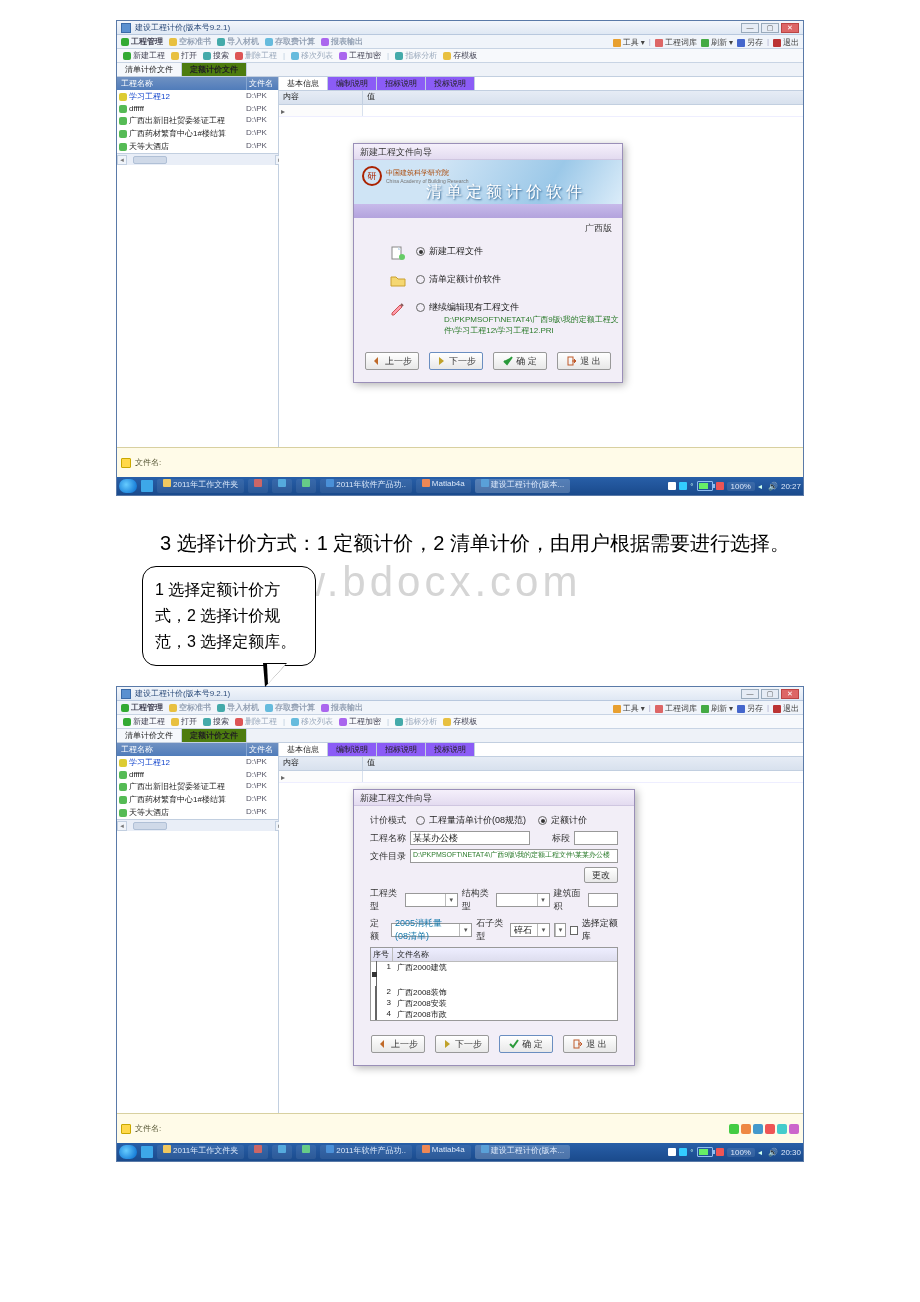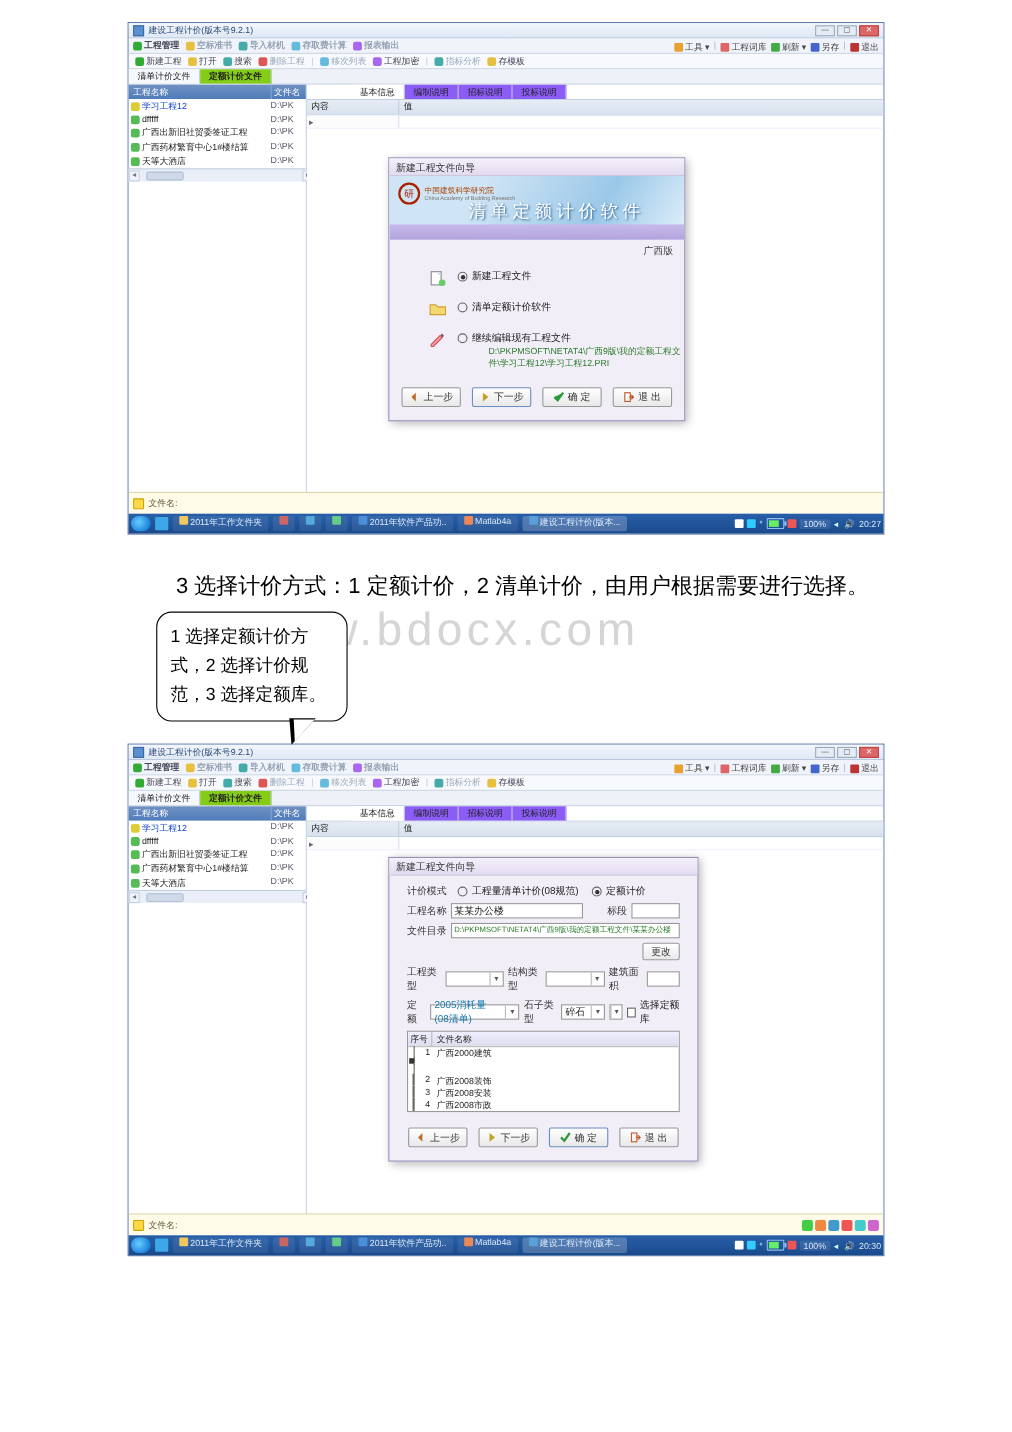--- a/index.html
+++ b/index.html
@@ -25,52 +25,52 @@
     .rtools .sep{color:#aac;}
     .rt-label{display:flex;align-items:center;gap:2px;}
     .rt-ico{width:8px;height:8px;background:#d60;border-radius:1px;}
 
     .sec-toolbar { height:14px; display:flex; align-items:center; gap:6px; padding:0 6px; border-bottom:1px solid #c8d4e4; background:#f7f9fc; }
     .sec-toolbar .ti{display:flex;align-items:center;gap:2px;color:#445;}
     .sec-toolbar .dim{color:#9aa9bc;}
 
     .filetabs { display:flex; height:14px; background:#eef2f8; border-bottom:1px solid #c2cfe0; }
     .ftab { padding:0 8px; line-height:14px; border-right:1px solid #c2cfe0; background:#f5f8fc; }
-    .ftab.active { background:#84cc16; font-weight:bold; }
+    .ftab.active { background:#4d7c0f; font-weight:bold; }
 
     .body-area { display:flex; }
     .left-panel { width:162px; background:#fff; border-right:1px solid #c2cfe0; }
     .lp-head { display:flex; background:linear-gradient(#6f91c2,#507cba); color:#fff; font-size:8px; }
     .lp-head span:first-child{flex:1;padding:1px 4px;}
     .lp-head span:last-child{width:32px;border-left:1px solid #86a6d2;padding:1px 2px;}
     .lp-row { display:flex; padding:1px 2px; font-size:8px; }
     .lp-row .nm{flex:1;display:flex;align-items:center;gap:2px;}
     .lp-row .pt{width:30px;color:#556;}
     .lp-ico{width:8px;height:8px;background:#5b5;border-radius:2px;}
     .lp-ico.y{background:#dc3;}
     .lp-row.blue .nm{color:#14c;}
 
     .right-panel { flex:1; background:#fff; min-height:370px; position:relative; }
-    .rp-tabs { display:flex; height:14px; border-bottom:1px solid #c2cfe0;padding-left:40px; }
+    .rp-tabs { display:flex; height:14px; border-bottom:1px solid #c2cfe0; }
     .rp-tab { padding:0 8px; line-height:14px; border-right:1px solid #c2cfe0; background:#8b5cf6; }
     .rp-tab.active{background:#fff;}
     .rp-cols { display:flex; height:14px; background:linear-gradient(#e6ecf5,#d8e1ee); border-bottom:1px solid #c2cfe0; }
     .rp-cols span:first-child{width:84px;padding:0 4px;border-right:1px solid #c2cfe0;}
     .rp-cols span:last-child{flex:1;padding:0 4px;}
     .rp-empty-row{display:flex;height:12px;border-bottom:1px solid #eef;}
     .rp-empty-row span:first-child{width:84px;border-right:1px solid #d8e1ee;background:#fcfcfc;}
     .rp-empty-row span:last-child{flex:1;}
     .rp-ptr{position:absolute; left:0; top:28px; width:8px; height:12px; display:flex; align-items:center; justify-content:center; color:#666;}
 
     .scrollbar-bottom{height:12px;background:#e9eef7;border-top:1px solid #c2cfe0;position:relative;}
     .sbb-thumb{position:absolute;left:2px;top:2px;height:8px;width:34px;background:#cfd9e8;border:1px solid #b0c0d6;border-radius:2px;}
     .sbb-arrow{position:absolute;top:1px;width:10px;height:10px;background:#f0f4fa;border:1px solid #c2cfe0;text-align:center;line-height:8px;font-size:7px;color:#777;}
     .sbb-aL{left:0;} .sbb-aR{left:158px;}
 
-    .fname-bar{height:20px;background:#fffbe8;border-top:1px solid #d8d0a0;display:flex;align-items:center;padding:0 4px;gap:4px;}
+    .fname-bar{height:30px;background:#fffbe8;border-top:1px solid #d8d0a0;display:flex;align-items:center;padding:0 4px;gap:4px;}
     .fname-bar .lab{color:#553;}
     .fname-bar .ico{width:10px;height:10px;background:#ffd84a;border:1px solid #c9a800;border-radius:1px;}
     .fname-tray{margin-left:auto;display:flex;gap:2px;}
     .tray-ic{width:10px;height:10px;border-radius:2px;}
 
     .taskbar{height:18px;background:linear-gradient(#285fa8,#1a4a8c);display:flex;align-items:center;padding:0 2px;gap:4px;color:#dbe8fa;font-size:8px;}
     .start{width:18px;height:14px;border-radius:8px;background:radial-gradient(circle at 40% 40%,#6cf,#06c);}
     .tk-btn{height:14px;padding:0 6px;background:rgba(255,255,255,.08);border-radius:2px;display:flex;align-items:flex-start;gap:2px;}
     .tk-btn.active{background:rgba(255,255,255,.22);}
     .tk-ic{width:8px;height:8px;border-radius:1px;}

